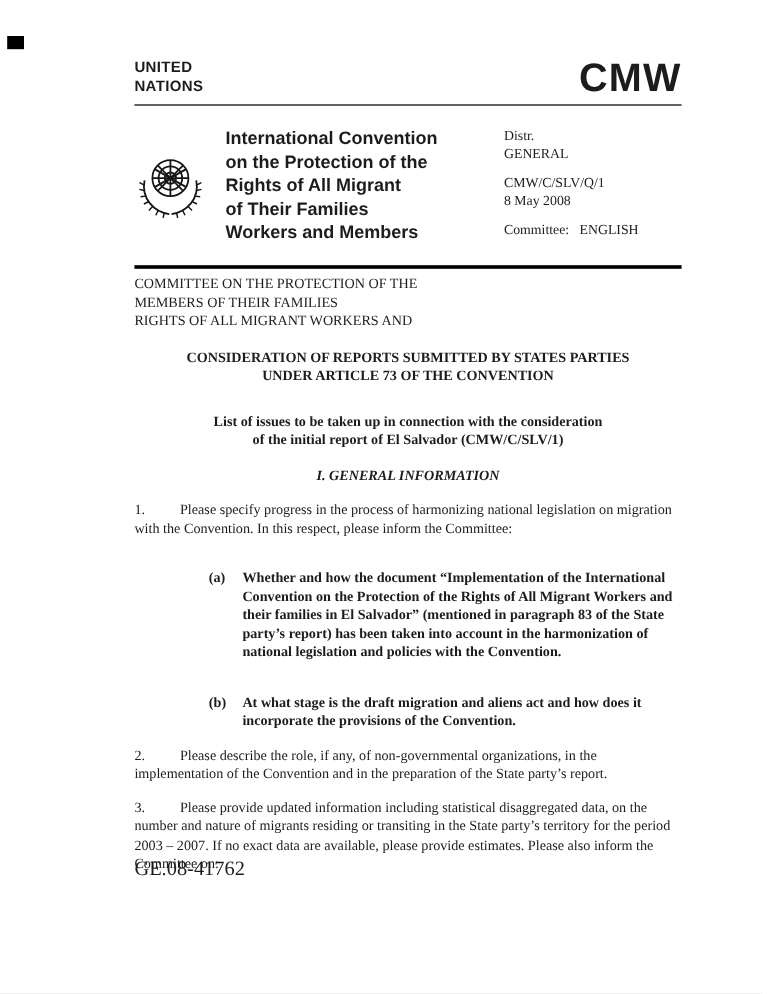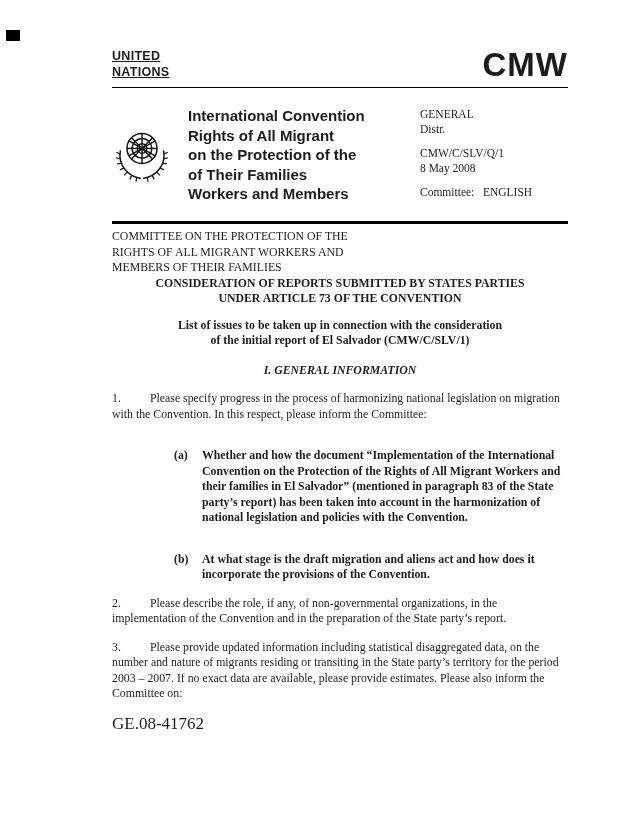--- a/index.html
+++ b/index.html
@@ -32,21 +32,20 @@
     display: flex;
     justify-content: space-between;
     align-items: flex-end;
   }
   .org-name {
     font-family: "Liberation Sans", sans-serif;
     font-weight: bold;
     font-size: 12.5px;
     line-height: 16px;
     letter-spacing: 0.3px;
-    text-decoration: underline;
   }
   .doc-symbol-large {
     font-family: "Liberation Sans", sans-serif;
     font-weight: bold;
     font-size: 33px;
     line-height: 30px;
     letter-spacing: 1px;
   }
   .rule-thin {
     margin-top: 7px;
@@ -79,22 +78,22 @@
     margin-top: 12px;
     border-top: 3px solid #000;
   }
   
   .body-text { font-size: 11.8px; line-height: 15.5px; }
   .committee { margin-top: 5px; }
   .h-center {
     text-align: center;
     font-weight: bold;
   }
-  .h1 { margin-top: 0; }
-  .h2 { margin-top: 11px; }
+  .h1 { margin-top: 15px; }
+  .h2 { margin-top: 22px; }
   .h3 { margin-top: 14px; font-style: italic; }
   .para { margin-top: 13px; }
   .para-num { display: inline-block; width: 38px; }
   .subpara {
     margin-top: 26px;
     margin-left: 62px;
     padding-left: 28px;
     text-indent: -28px;
     font-weight: bold;
   }
@@ -156,51 +155,51 @@
             <path d="M51.6 46 l4 2"></path>
               <path d="M48 50.5 l3.2 3.2"></path>
               <path d="M43 54 l2 4"></path>
               <path d="M37.5 56 l1 4.4"></path>
           </g>
         </svg>
       </div>
 
       <div class="conv-title">
         <div>International Convention</div>
+        <div>on the Protection of the</div>
         <div>Rights of All Migrant</div>
-        <div>on the Protection of the</div>
         <div>of Their Families</div>
         <div>Workers and Members</div>
       </div>
 
       <div class="mast-right">
         <div class="mast-group">
+          <div>Distr.</div>
           <div>GENERAL</div>
-          <div>Distr.</div>
         </div>
         <div class="mast-group">
           <div>CMW/C/SLV/Q/1</div>
           <div>8 May 2008</div>
         </div>
         <div class="mast-group">
           <span>Committee:</span>
           <span>&nbsp;</span>
           <span>ENGLISH</span>
         </div>
       </div>
     </div>
 
     <div class="rule-thick"></div>
 
     <div class="body-text">
 
       <div class="committee">
         <div>COMMITTEE ON THE PROTECTION OF THE</div>
+        <div>MEMBERS OF THEIR FAMILIES</div>
         <div>RIGHTS OF ALL MIGRANT WORKERS AND</div>
-        <div>MEMBERS OF THEIR FAMILIES</div>
       </div>
 
       <div class="h-center h1">
         <div>CONSIDERATION OF REPORTS SUBMITTED BY STATES PARTIES</div>
         <div>UNDER ARTICLE 73 OF THE CONVENTION</div>
       </div>
 
       <div class="h-center h2">
         <div>List of issues to be taken up in connection with the consideration</div>
         <div>of the initial report of El Salvador (CMW/C/SLV/1)</div>

